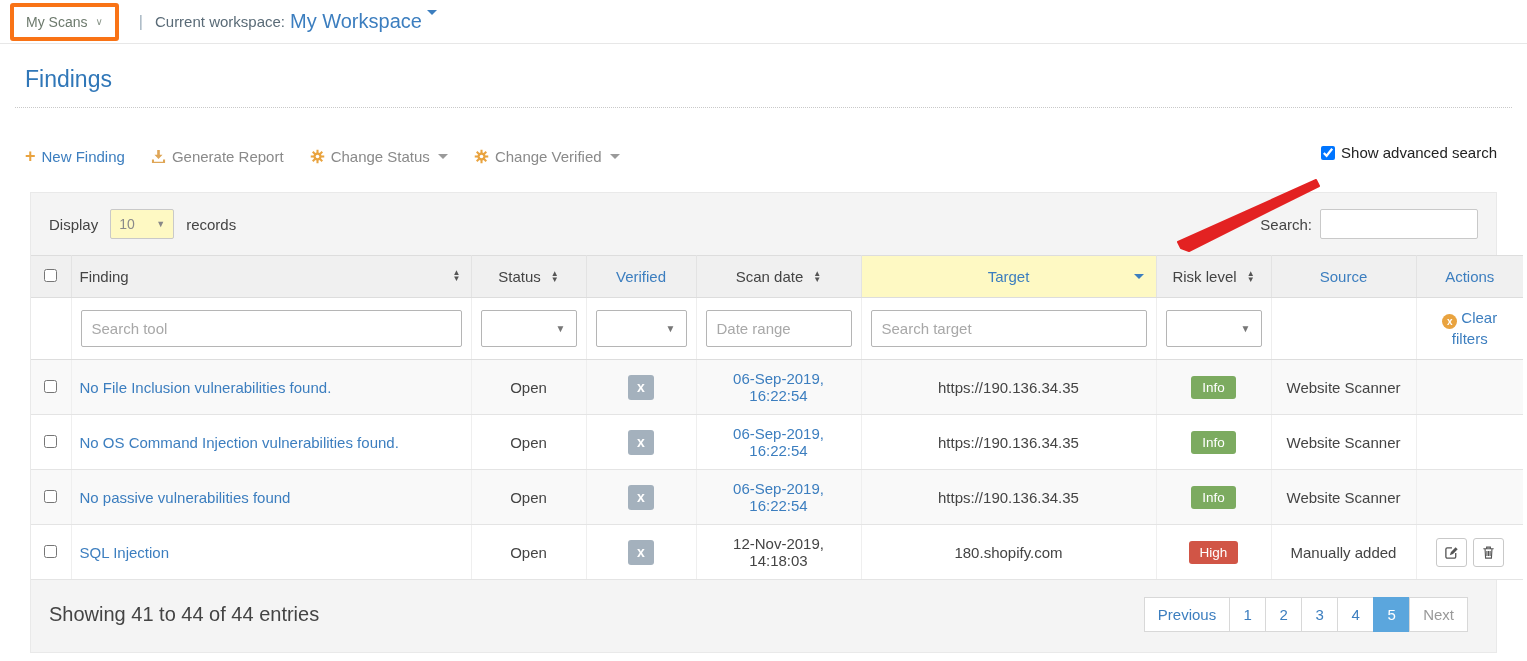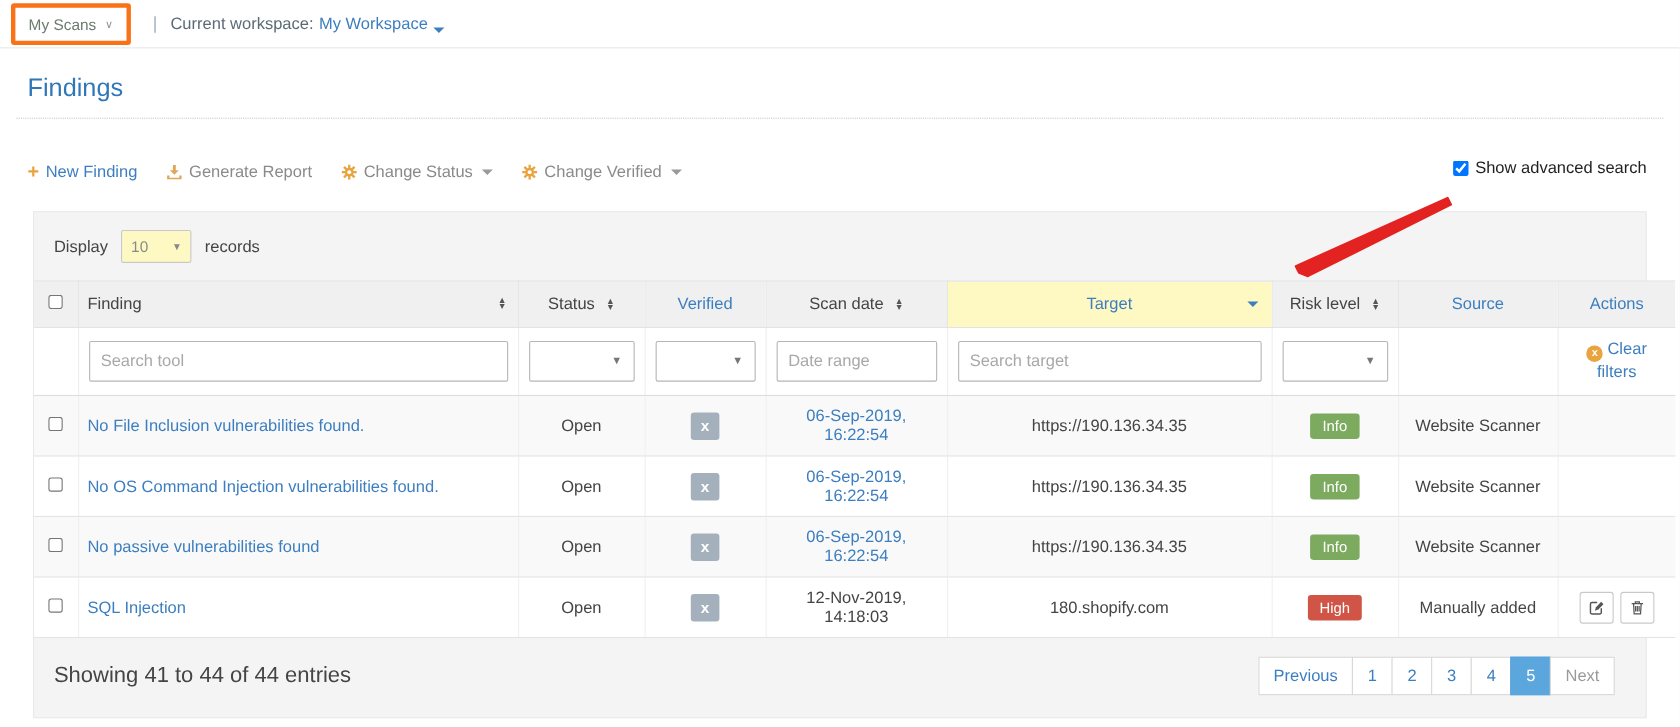--- a/index.html
+++ b/index.html
@@ -21,21 +21,21 @@
     padding:0 10px; background:#fff;
   }
   .myscans-btn{
     border:4px solid #f97316; border-radius:3px; background:#fff; color:#6d7a6d;
     font-size:14px; padding:7px 12px; display:inline-flex; align-items:center; gap:8px; cursor:pointer;
     font-family:"Liberation Sans", sans-serif;
   }
   .myscans-btn .caret-sm{font-size:10px; color:#8a968a;}
   .topbar-sep{color:#9fb0bd; margin:0 12px 0 20px; font-size:16px;}
   .ws-label{color:#5a6b77; font-size:15px;}
-  .ws-link{color:var(--link); margin-left:5px; font-size:15px; cursor:pointer; display:inline-flex; align-items:flex-end; gap:5px;}
+  .ws-link{color:var(--link); margin-left:5px; font-size:20px; cursor:pointer; display:inline-flex; align-items:flex-start; gap:5px;}
   .caret-down{
     display:inline-block; width:0; height:0; border-left:5px solid transparent;
     border-right:5px solid transparent; border-top:5px solid currentColor;
   }
 
   
   .content{padding:0 15px;}
   .page-title{
     color:#3077b8; font-size:23px; font-weight:400; margin:22px 10px 14px 10px;
   }
@@ -221,20 +221,24 @@
   <div class="panel">
     <div class="ctrl-strip">
       <div class="ctrl-left">
         <span>Display</span>
         <div class="fake-select">
           <span>10</span>
           <span class="sel-caret">▼</span>
         </div>
         <span>records</span>
       </div>
+      <div class="ctrl-right">
+        <span>Search:</span>
+        <input class="search-input" type="text" value="" style="">
+      </div>
     </div>
 
     <table>
       <colgroup>
         <col class="c-cb">
           <col class="c-finding">
           <col class="c-status">
           <col class="c-verified">
         <col class="c-date">
           <col class="c-target">

